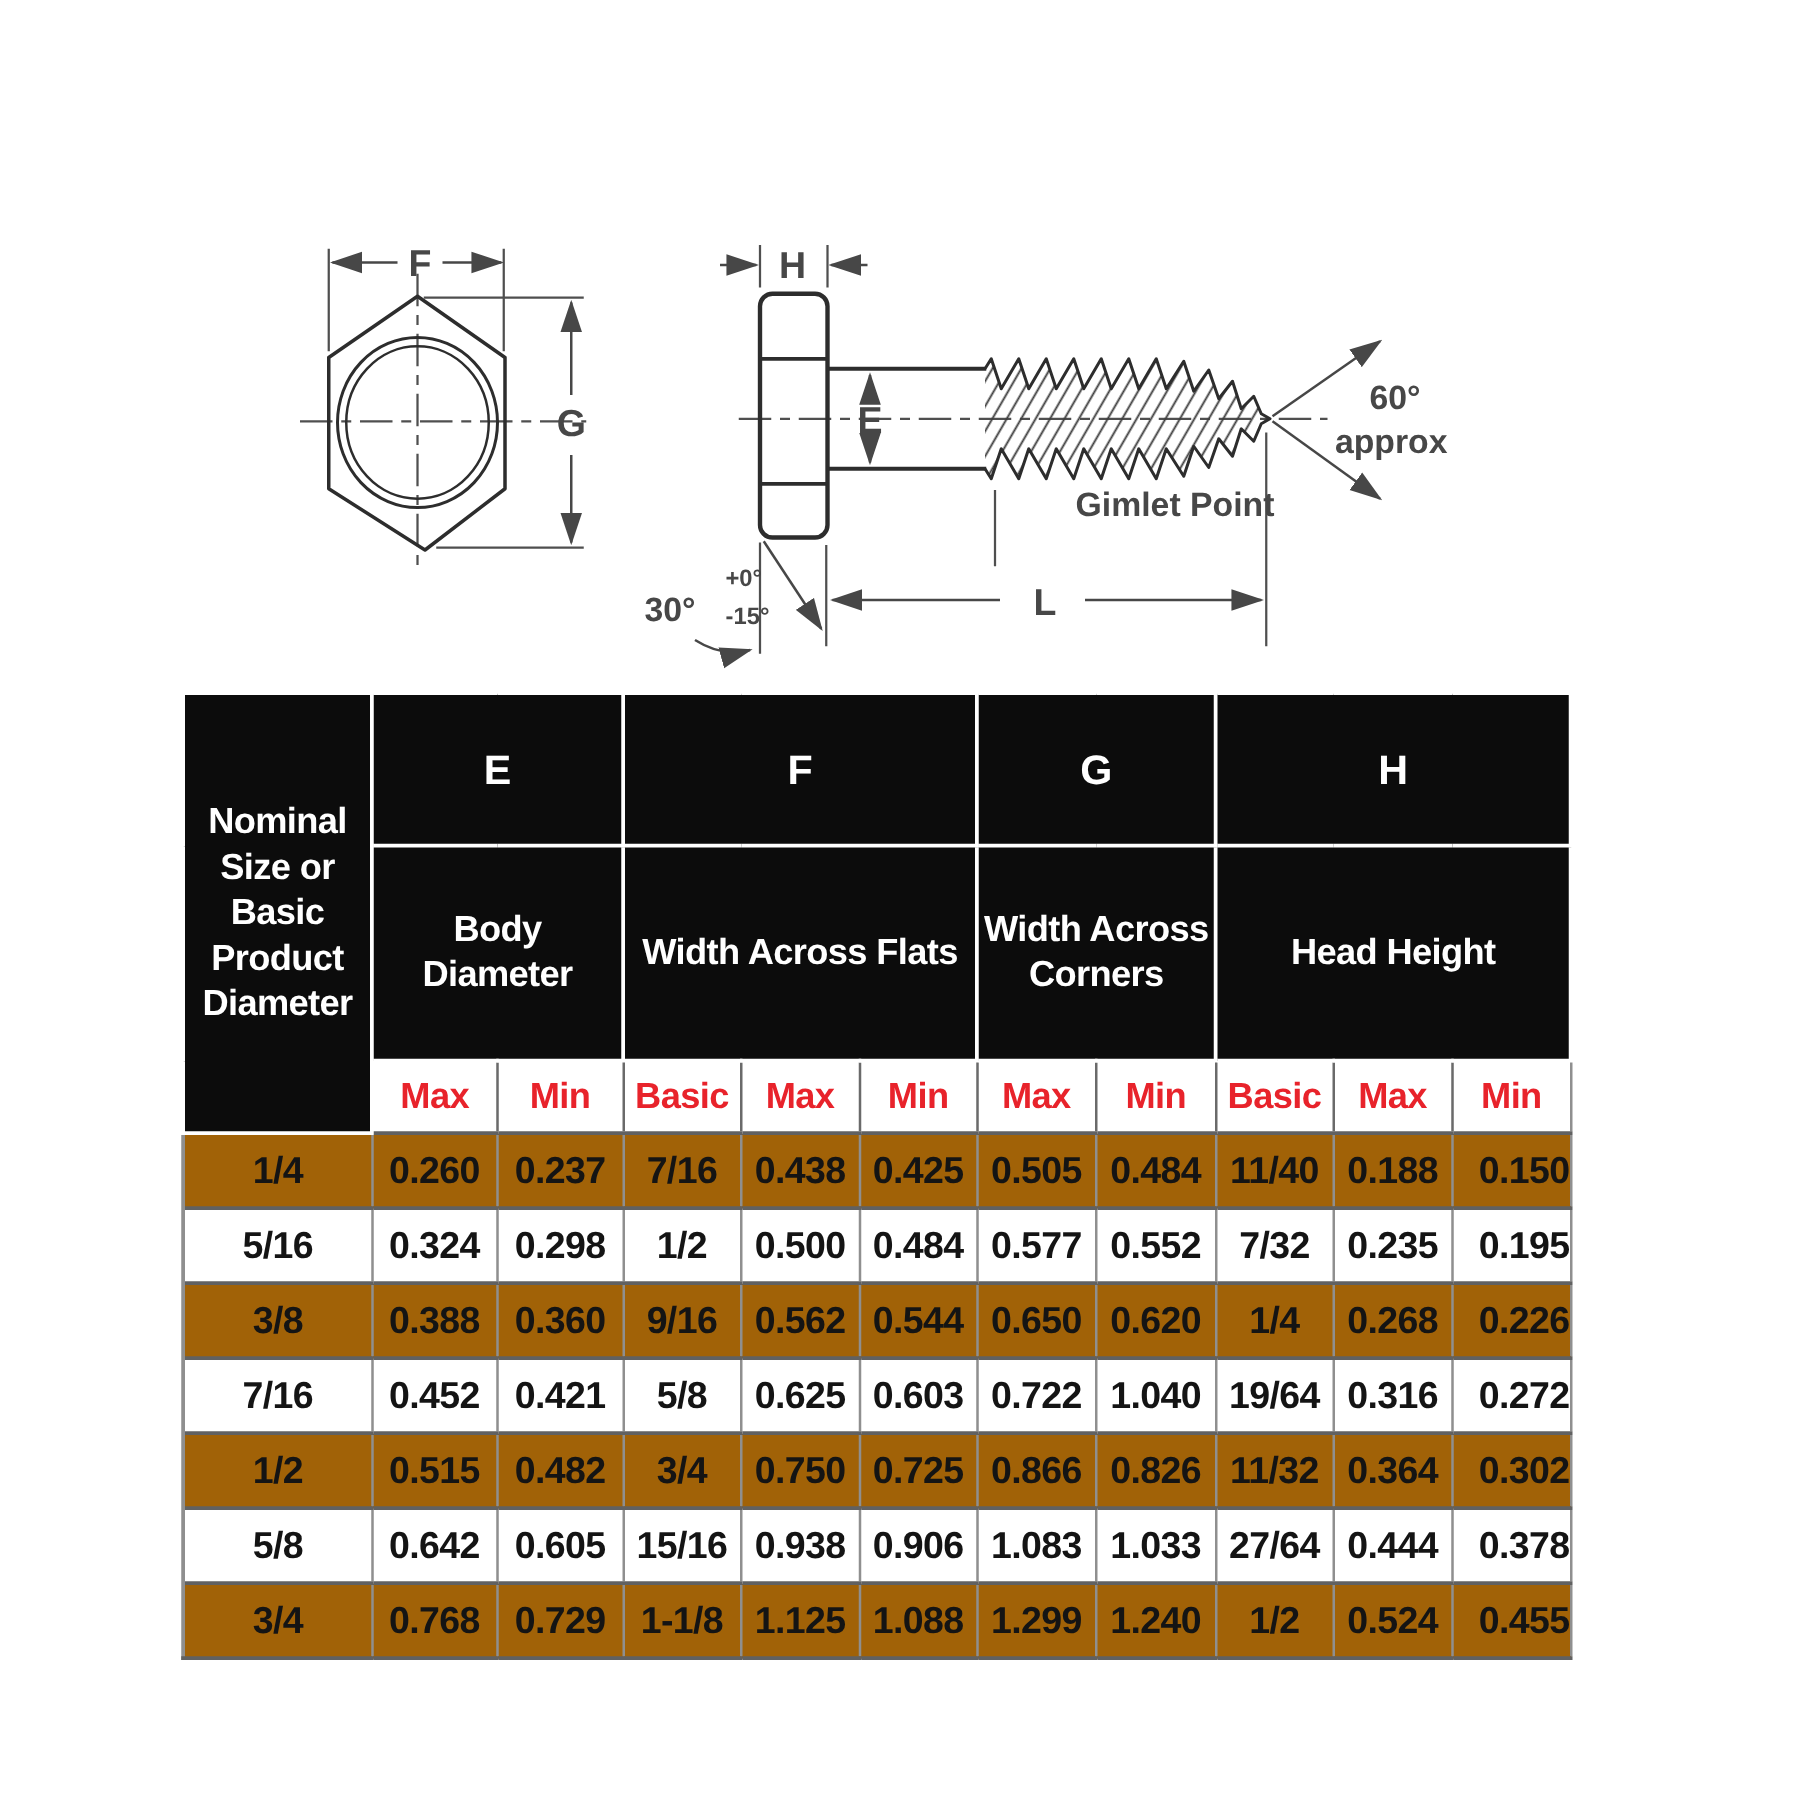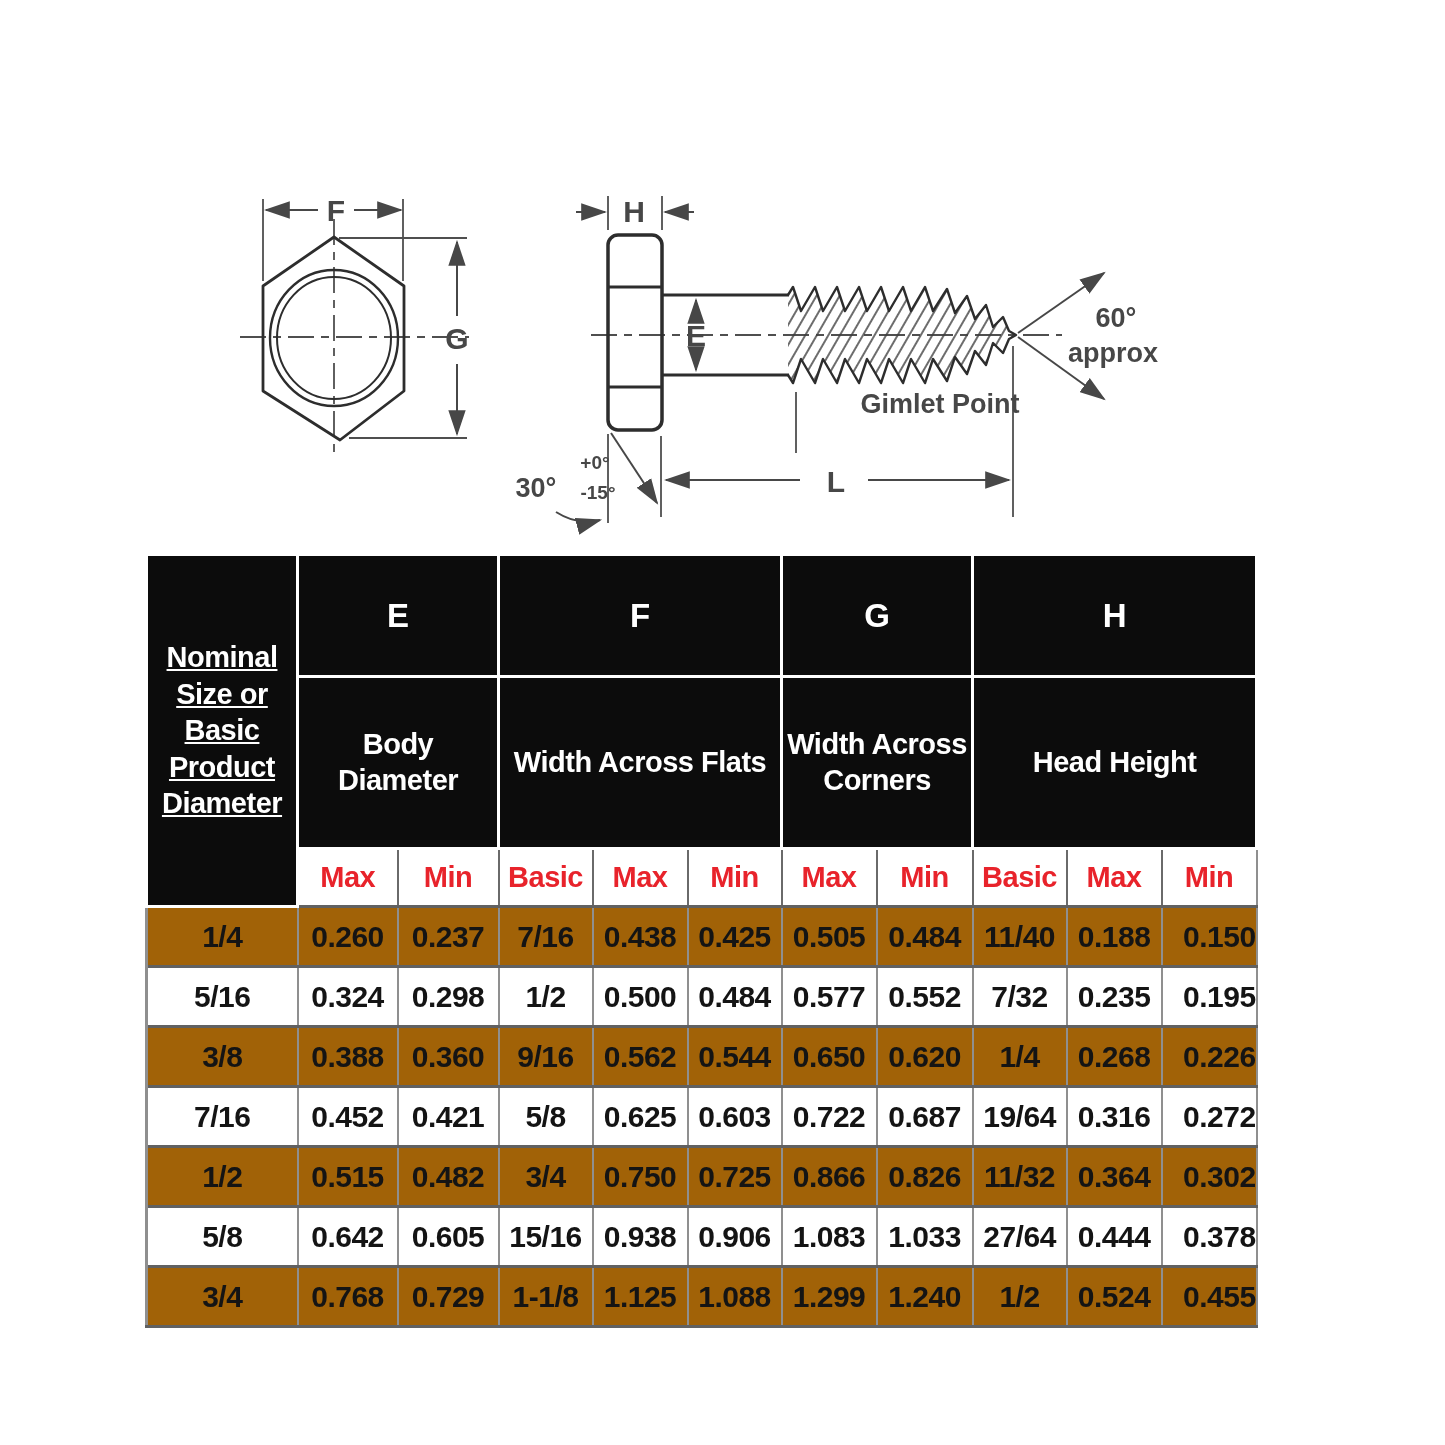--- a/index.html
+++ b/index.html
@@ -11,21 +11,21 @@
   .dtext { font-family:"Liberation Sans", sans-serif; font-weight:700; fill:#474747; }
 
   
   .spec {
     position:absolute; left:145px; top:553px; width:1110px;
     border-collapse:collapse; table-layout:fixed;
     font-family:"Liberation Sans", sans-serif; font-weight:bold;
   }
   .spec th, .spec td { padding:0; text-align:center; vertical-align:middle; }
   .blk { background:#0c0c0c; color:#ffffff; border:3px solid #ffffff; }
-  .corner { font-size:29px; line-height:1.26; letter-spacing:-0.5px;text-decoration:underline; }
+  .corner { font-size:29px; line-height:1.26; letter-spacing:-0.5px; }
   .letter { font-size:33px; }
   .glabel { font-size:29px; vertical-align:bottom; padding-bottom:12px; line-height:1.22; letter-spacing:-0.5px; }
   tr.letters-row { height:122px; }
   tr.groups-row  { height:172px; }
   tr.sub-row     { height:58px;margin-top:28px;  }
   .sub {
     background:#ffffff; color:#e8232b; font-size:29px;
     border:2px solid #6a6a6a; border-top:2px solid #ffffff; letter-spacing:-0.5px;
   }
   .sub:last-child { border-right:2px solid #8f8f8f; }
@@ -203,21 +203,21 @@
           <td>0.226</td>
         </tr>
         <tr>
           <td>7/16</td>
           <td>0.452</td>
           <td>0.421</td>
           <td>5/8</td>
           <td>0.625</td>
           <td>0.603</td>
           <td>0.722</td>
-          <td>0.687</td>
+          <td>1.040</td>
           <td>19/64</td>
           <td>0.316</td>
           <td>0.272</td>
         </tr>
         <tr class="shaded">
           <td>1/2</td>
           <td>0.515</td>
           <td>0.482</td>
           <td>3/4</td>
           <td>0.750</td>

